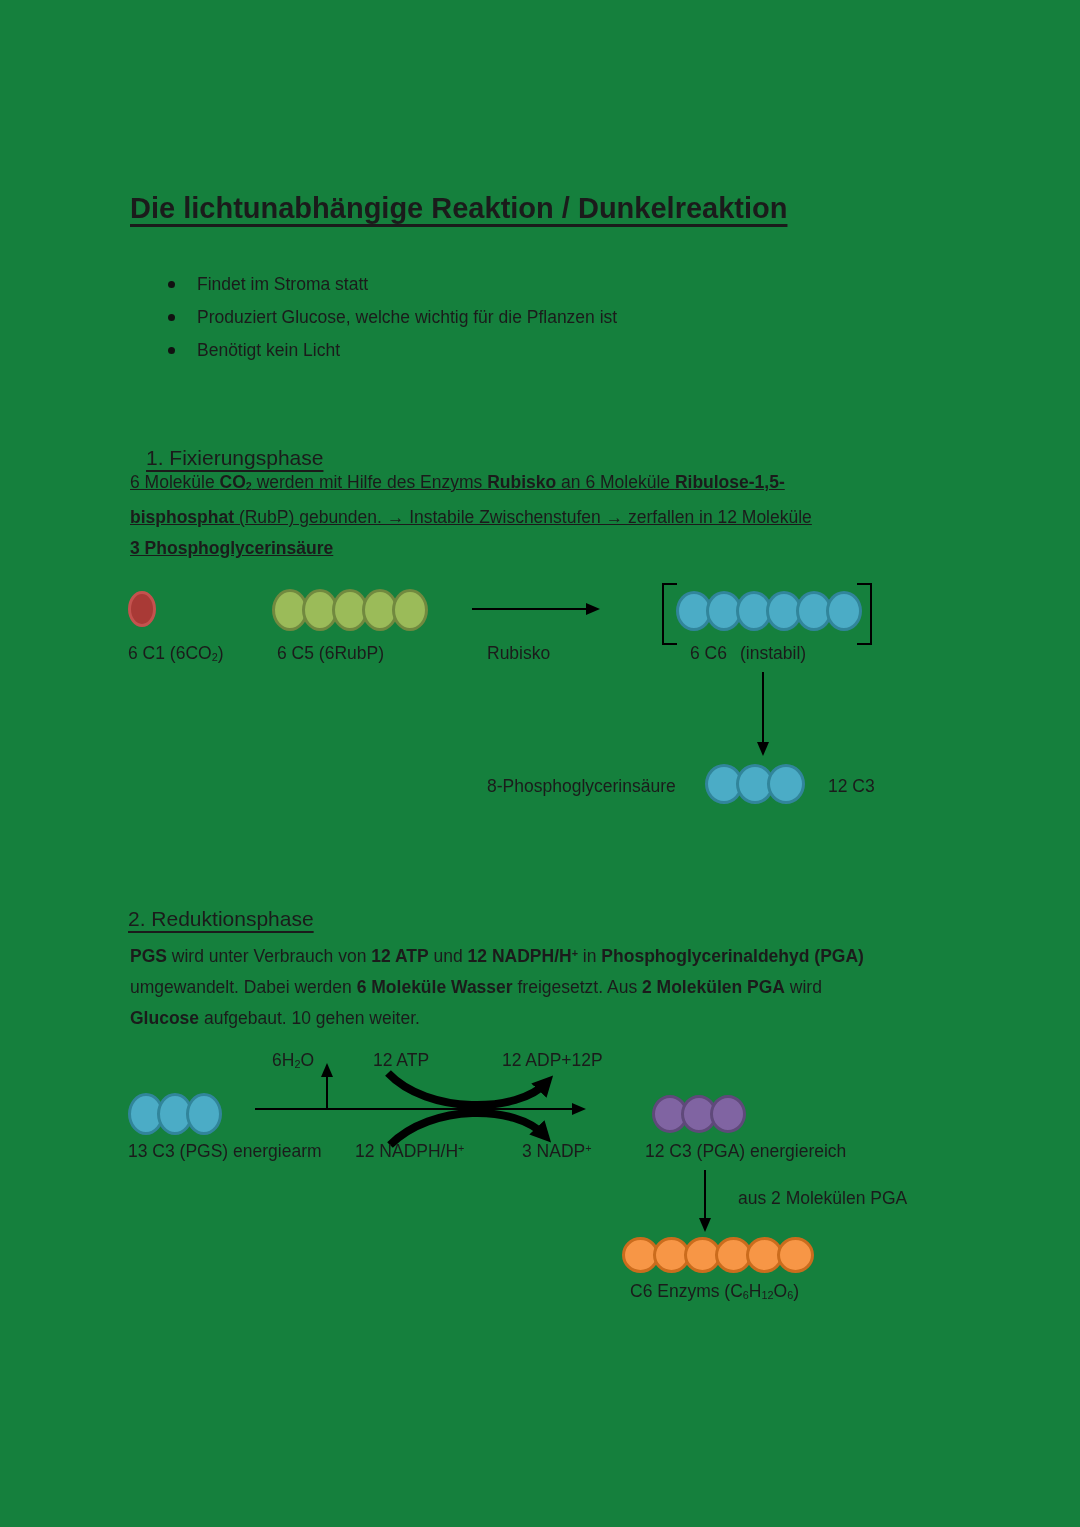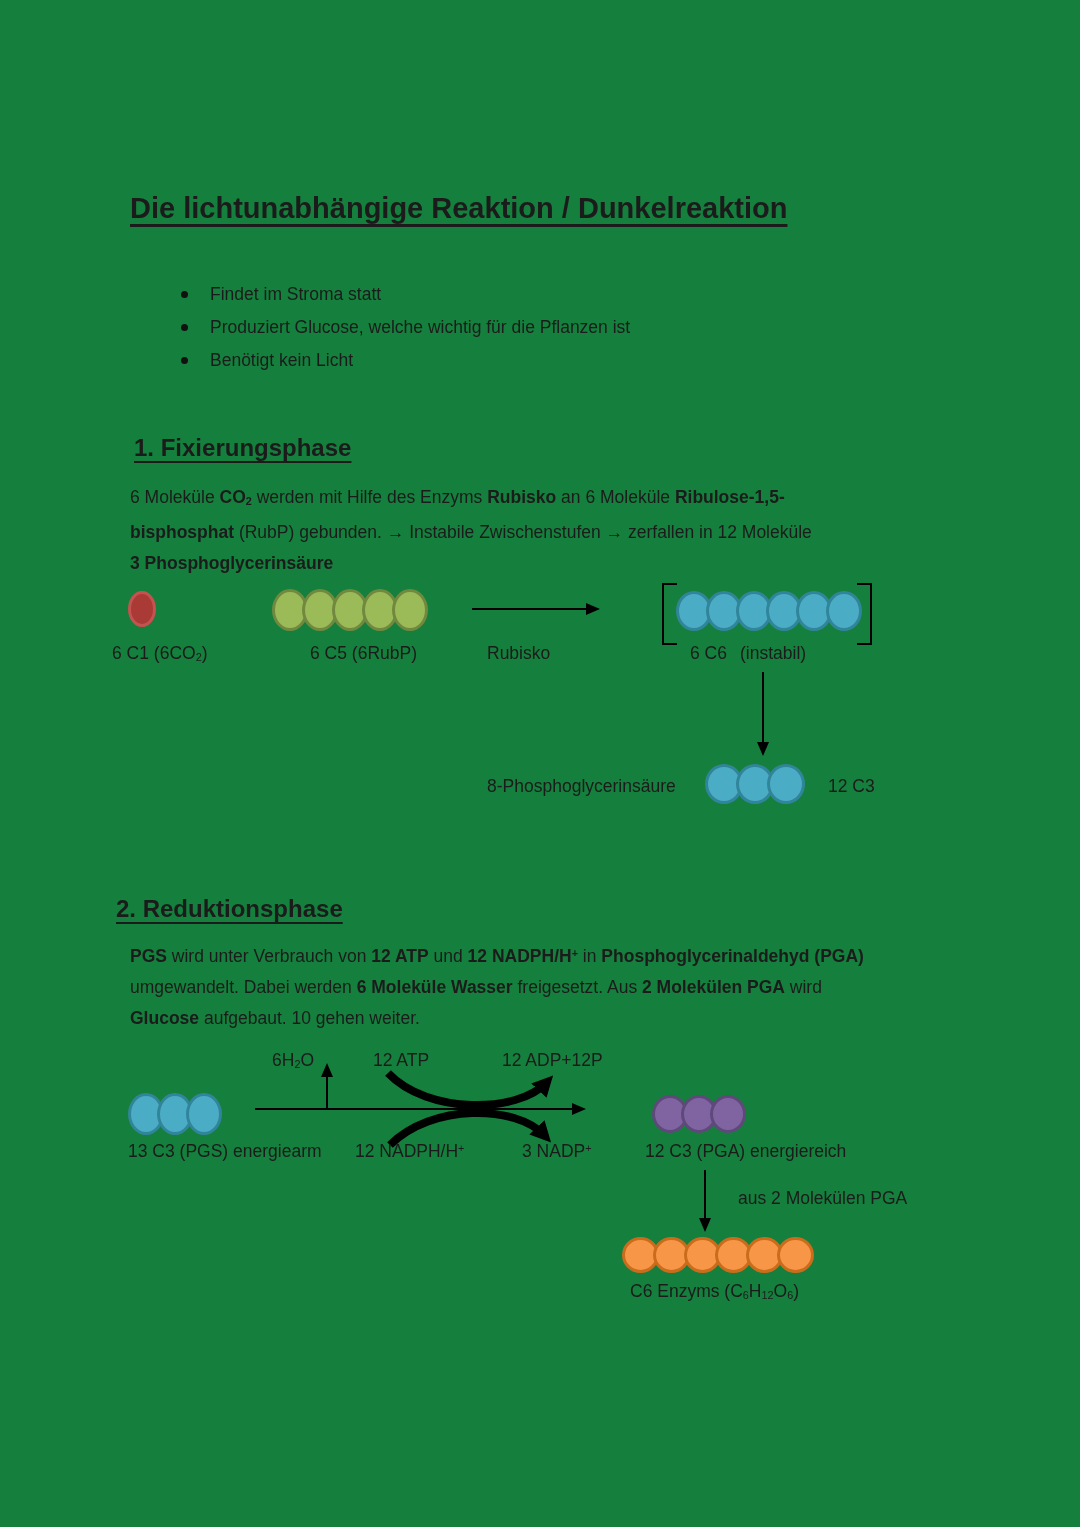--- a/index.html
+++ b/index.html
@@ -3,45 +3,45 @@
 <meta charset="utf-8">
 <style>
   html,body{margin:0;padding:0;background:#fff;}
   .page{position:relative;width:1080px;height:1527px;background:#15803d;
         font-family:"Liberation Sans",sans-serif;color:#1b1b1b;overflow:hidden;}
   .b{font-weight:700;}
   .sb{font-size:.62em;vertical-align:-.18em;}
   .sp{font-size:.62em;vertical-align:.45em;}
   h1.title{position:absolute;left:130px;top:192px;margin:0;font-size:29px;font-weight:700;
      text-decoration:underline;text-decoration-thickness:2.5px;text-underline-offset:6px;}
-  .bullets{position:absolute;left:181px;top:268px;margin-top:10px;}
+  .bullets{position:absolute;left:168px;top:268px;}
   .brow{display:flex;align-items:center;height:33px;}
   .dot{width:7px;height:7px;border-radius:50%;background:#111;margin-right:22px;flex:none;}
   .btext{font-size:17.5px;}
-  h2.sect{position:absolute;margin:4px;font-size:24px;font-weight:700;
+  h2.sect{position:absolute;margin:16px;font-size:21px;font-weight:400;
      text-decoration:underline;text-decoration-thickness:2px;text-underline-offset:5px;}
   .h2-1{left:130px;top:430px;}
   .h2-2{left:112px;top:891px;}
   p.body{position:absolute;left:130px;margin:0;width:890px;font-size:17.5px;line-height:31px;}
-  .p1{top:482px;}
+  .p1{top:467px;text-decoration:underline;}
   .p2{top:938px;}
   .lbl{position:absolute;font-size:17.5px;white-space:nowrap;}
   .grp{position:absolute;}
   .mol{position:absolute;border-radius:50%;box-sizing:border-box;border:3.5px solid;top:0;}
   
   .g-co2{left:128px;top:591px;}
   .g-rubp{left:272px;top:589px;}
   .g-c6{left:676px;top:591px;}
   .g-pgs12{left:705px;top:764px;}
   .g-pgs2{left:128px;top:1093px;}
   .g-pga{left:652px;top:1095px;}
   .g-glu{left:622px;top:1237px;}
   
-  .l-co2{left:112px;top:643px;}
-  .l-rubp{left:310px;top:643px;}
+  .l-co2{left:128px;top:643px;}
+  .l-rubp{left:277px;top:643px;}
   .l-rubisko{left:487px;top:643px;}
   .l-c6{left:690px;top:643px;}
   .l-inst{left:740px;top:643px;}
   .l-3pgs{left:487px;top:776px;}
   .l-12c3{left:828px;top:776px;}
   .l-h2o{left:272px;top:1050px;}
   .l-atp{left:373px;top:1050px;}
   .l-adp{left:502px;top:1050px;}
   .l-pgs2{left:128px;top:1141px;}
   .l-nadph{left:355px;top:1141px;}

